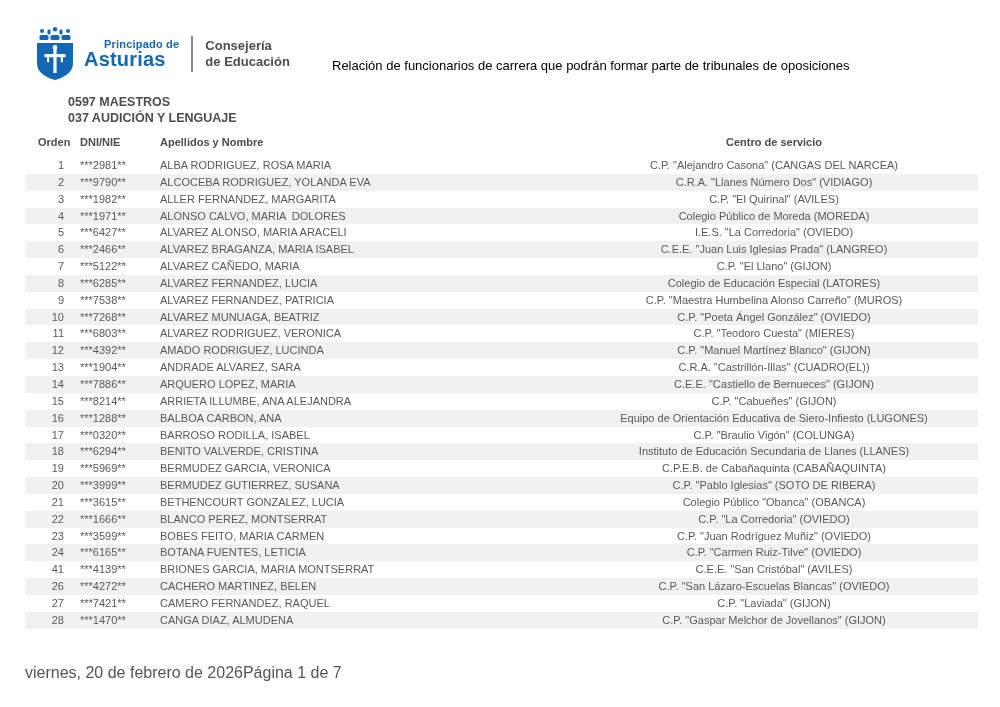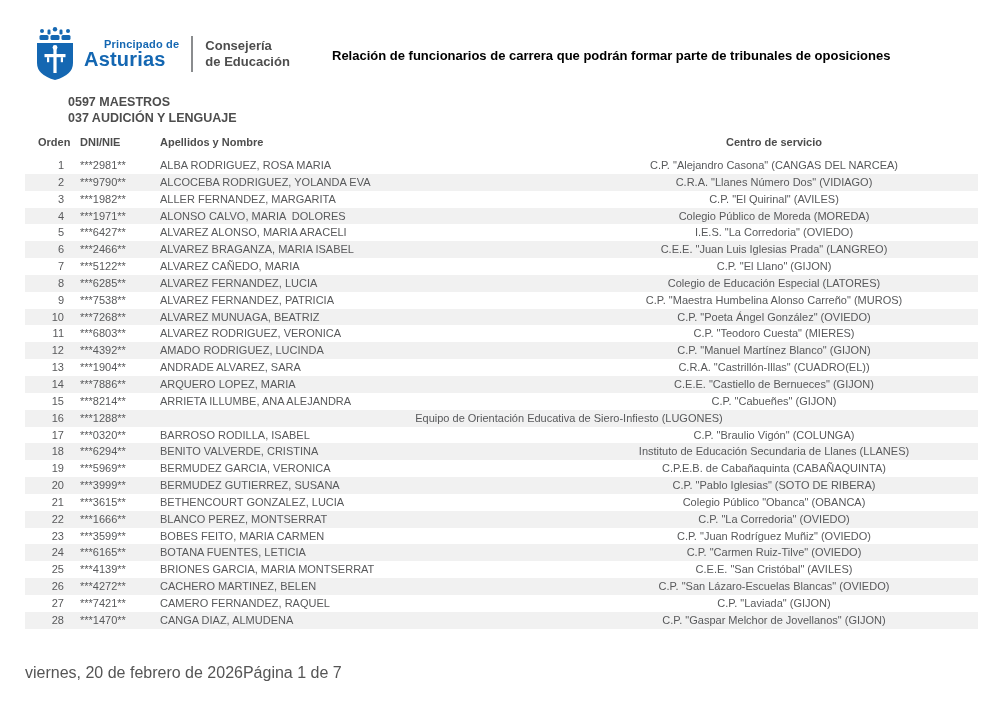--- a/index.html
+++ b/index.html
@@ -9,21 +9,21 @@
 
   
   .logo-block { position:absolute; left:35px; top:27px; display:flex; align-items:center; }
   .shield { width:40px; height:54px; margin-right:9px; }
   .brand-text { display:flex; flex-direction:column; justify-content:center; }
   .brand-small { font-size:11px; font-weight:bold; letter-spacing:.2px;padding-left:20px; }
   .brand-large { font-size:20px; font-weight:bold; letter-spacing:.2px; margin-top:-2px; }
   .logo-divider { width:2px; height:36px; background:#8a8c8e; margin:0 12px 0 12px; }
   .dept-text { font-size:13px; font-weight:bold; line-height:16px; }
 
-  .doc-title { position:absolute; left:332px; top:48px; font-size:13px; color:#000;font-weight:bold; }
+  .doc-title { position:absolute; left:332px; top:58px; font-size:13px; color:#000; }
 
   
   .section { position:absolute; left:40px; top:94px; font-size:12.5px; font-weight:bold; color:#4d4d4d; line-height:16px;margin-left:28px; }
 
   
   .table { position:absolute; left:25px; top:135px; width:953px; font-size:11px; color:#58595b; }
   .thead { display:flex; font-weight:bold; color:#4d4d4d; height:18px; line-height:14px; margin-bottom:4px; }
   .tbody .row { display:flex; height:16.85px; line-height:16.85px; }
   .tbody .row:nth-child(even) { background:#f1f1f1; }
   .col-orden  { width:45px;  text-align:right; padding-right:6px; flex:none; }
@@ -176,20 +176,21 @@
         </div>
         <div class="row">
           <div class="col-orden">15</div>
           <div class="col-dni">***8214**</div>
           <div class="col-nombre">ARRIETA ILLUMBE, ANA ALEJANDRA</div>
           <div class="col-centro">C.P. "Cabueñes" (GIJON)</div>
         </div>
         <div class="row">
           <div class="col-orden">16</div>
           <div class="col-dni">***1288**</div>
+          <div class="col-nombre">BALBOA CARBON, ANA</div>
           <div class="col-centro">Equipo de Orientación Educativa de Siero-Infiesto (LUGONES)</div>
         </div>
         <div class="row">
           <div class="col-orden">17</div>
           <div class="col-dni">***0320**</div>
           <div class="col-nombre">BARROSO RODILLA, ISABEL</div>
           <div class="col-centro">C.P. "Braulio Vigón" (COLUNGA)</div>
         </div>
         <div class="row">
           <div class="col-orden">18</div>
@@ -227,21 +228,21 @@
           <div class="col-nombre">BOBES FEITO, MARIA CARMEN</div>
           <div class="col-centro">C.P. "Juan Rodríguez Muñiz" (OVIEDO)</div>
         </div>
         <div class="row">
           <div class="col-orden">24</div>
           <div class="col-dni">***6165**</div>
           <div class="col-nombre">BOTANA FUENTES, LETICIA</div>
           <div class="col-centro">C.P. "Carmen Ruiz-Tilve" (OVIEDO)</div>
         </div>
         <div class="row">
-          <div class="col-orden">25</div>
+          <div class="col-orden">41</div>
           <div class="col-dni">***4139**</div>
           <div class="col-nombre">BRIONES GARCIA, MARIA MONTSERRAT</div>
           <div class="col-centro">C.E.E. "San Cristóbal" (AVILES)</div>
         </div>
         <div class="row">
           <div class="col-orden">26</div>
           <div class="col-dni">***4272**</div>
           <div class="col-nombre">CACHERO MARTINEZ, BELEN</div>
           <div class="col-centro">C.P. "San Lázaro-Escuelas Blancas" (OVIEDO)</div>
         </div>

